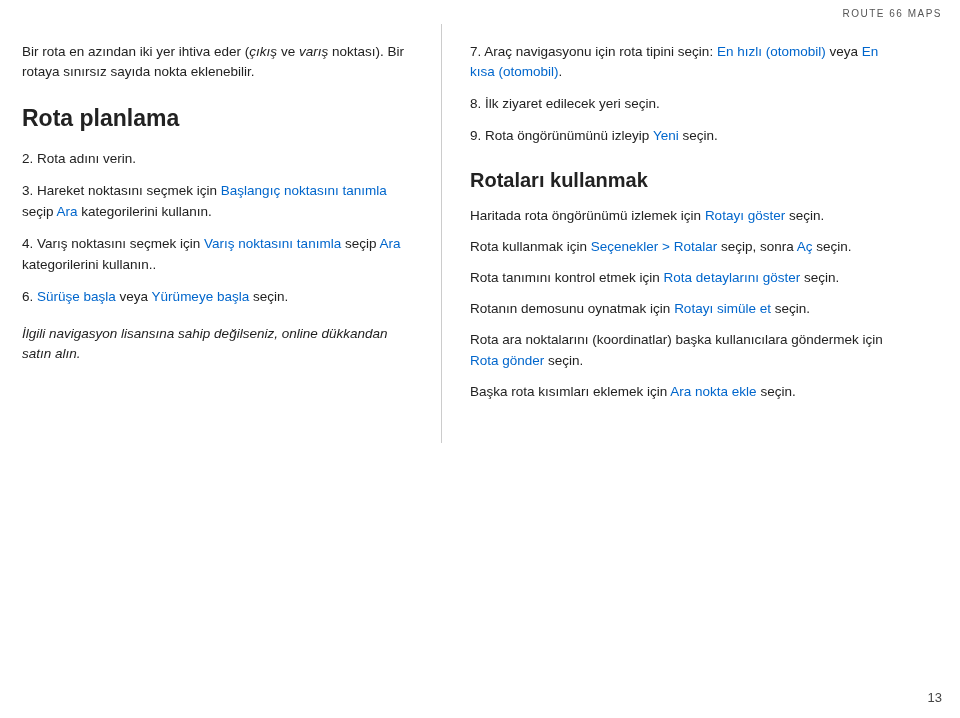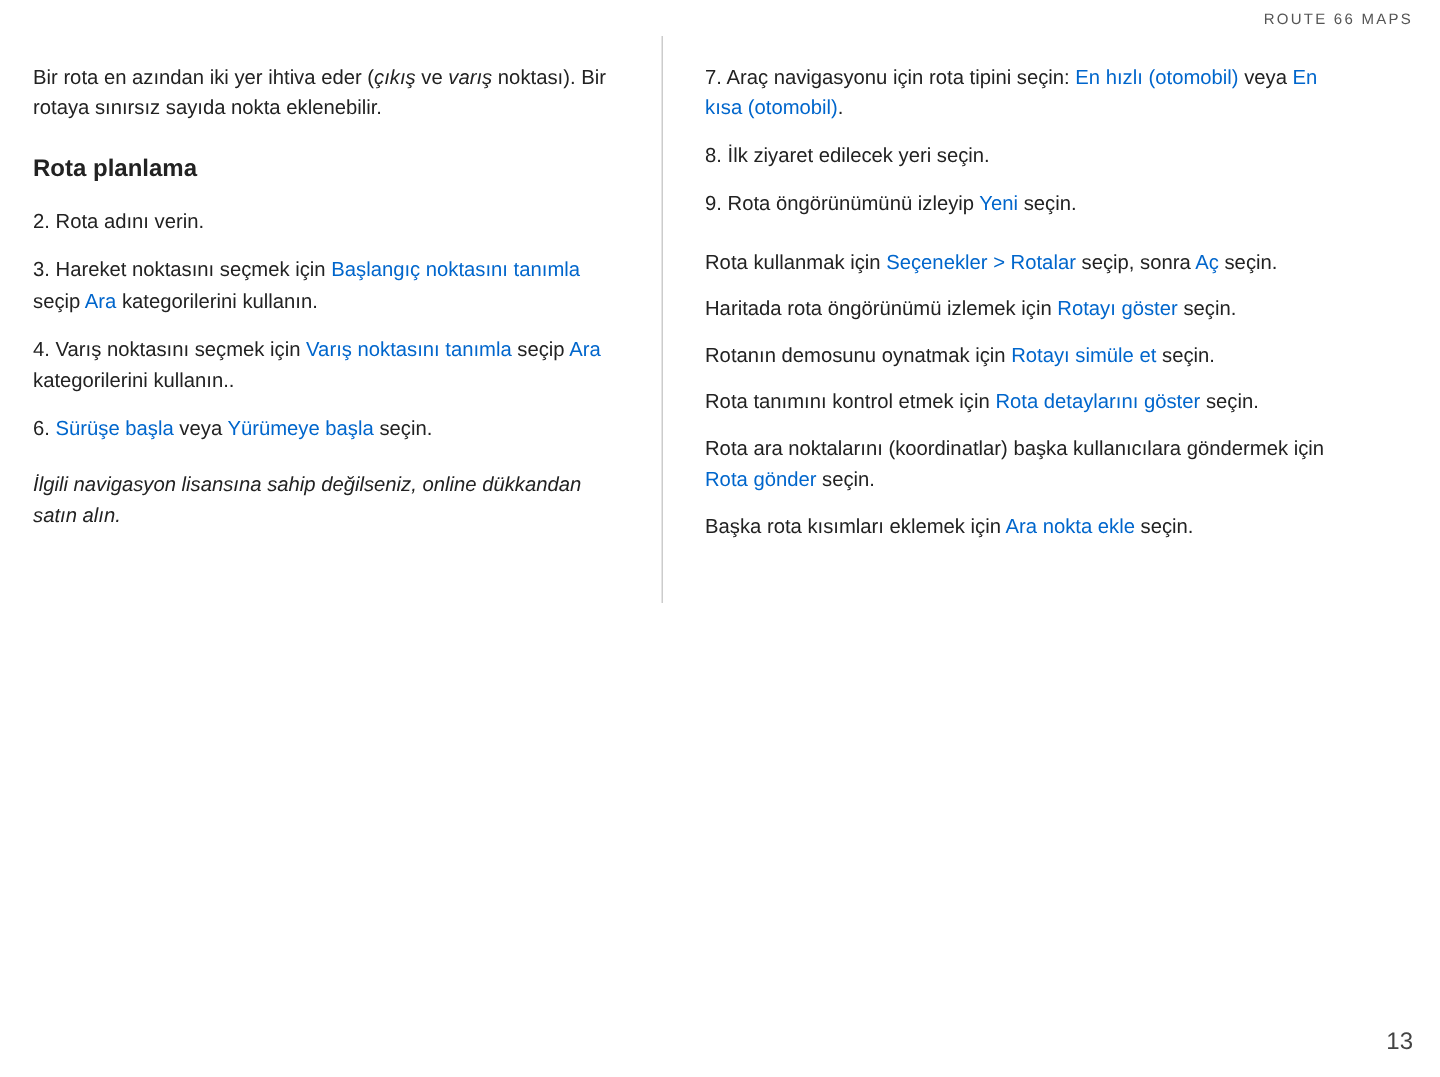--- a/index.html
+++ b/index.html
@@ -60,21 +60,21 @@
     }
 
     .intro-text {
       font-size: 13.5px;
       color: #222;
       margin-bottom: 18px;
       line-height: 1.55;
     }
 
     .section-title {
-      font-size: 16px;
+      font-size: 23px;
       font-weight: bold;
       color: #222;
       margin-bottom: 12px;
       margin-top: 10px;
     }
 
     .numbered-item {
       margin-bottom: 11px;
       line-height: 1.55;
     }
@@ -103,21 +103,21 @@
       margin-bottom: 10px;
       line-height: 1.55;
       color: #222;
     }
 
     
     .footer {
       position: absolute;
       bottom: 10px;
       right: 18px;
-      font-size: 16px;
+      font-size: 13px;
       color: #444;
     }
   </style>
 </head>
 <body>
 
 <div class="page-container">
 
   <div class="header">
     <span class="header-title">ROUTE 66 MAPS</span>
@@ -164,38 +164,39 @@
       </div>
 
       <div class="numbered-item">
         <span>8. </span>İlk ziyaret edilecek yeri seçin.
       </div>
 
       <div class="numbered-item" style="margin-bottom:18px;">
         <span>9. </span>Rota öngörünümünü izleyip <a class="link-blue">Yeni</a> seçin.
       </div>
 
+      <div class="section-title-right">Rotaları kullanmak</div>
+
+      <div class="para-item">
+        Haritada rota öngörünümü izlemek için <a class="link-blue">Rotayı göster</a> seçin.
+      </div>
 
       <div class="para-item">
         Rota kullanmak için <a class="link-blue">Seçenekler &gt; Rotalar</a> seçip, sonra <a class="link-blue">Aç</a> seçin.
       </div>
 
       <div class="para-item">
-        Haritada rota öngörünümü izlemek için <a class="link-blue">Rotayı göster</a> seçin.
+        Rota tanımını kontrol etmek için <a class="link-blue">Rota detaylarını göster</a> seçin.
       </div>
 
       <div class="para-item">
         Rotanın demosunu oynatmak için <a class="link-blue">Rotayı simüle et</a> seçin.
       </div>
 
       <div class="para-item">
-        Rota tanımını kontrol etmek için <a class="link-blue">Rota detaylarını göster</a> seçin.
-      </div>
-
-      <div class="para-item">
         Rota ara noktalarını (koordinatlar) başka kullanıcılara göndermek için <a class="link-blue">Rota gönder</a> seçin.
       </div>
 
       <div class="para-item">
         Başka rota kısımları eklemek için <a class="link-blue">Ara nokta ekle</a> seçin.
       </div>
 
 
     </div>
 

